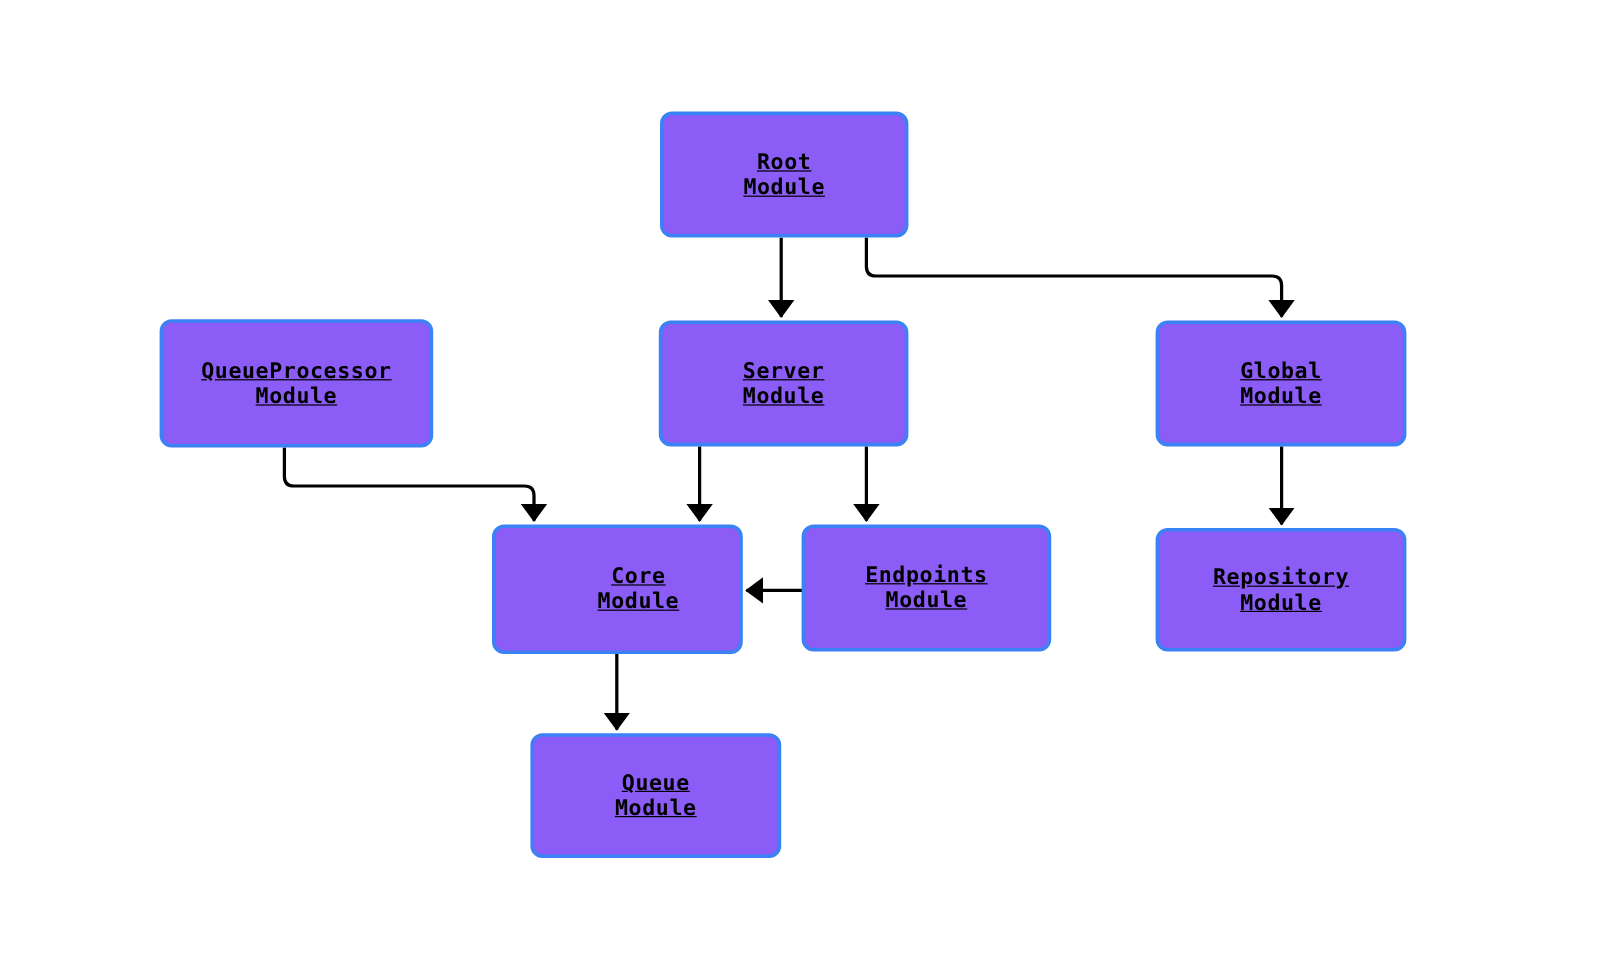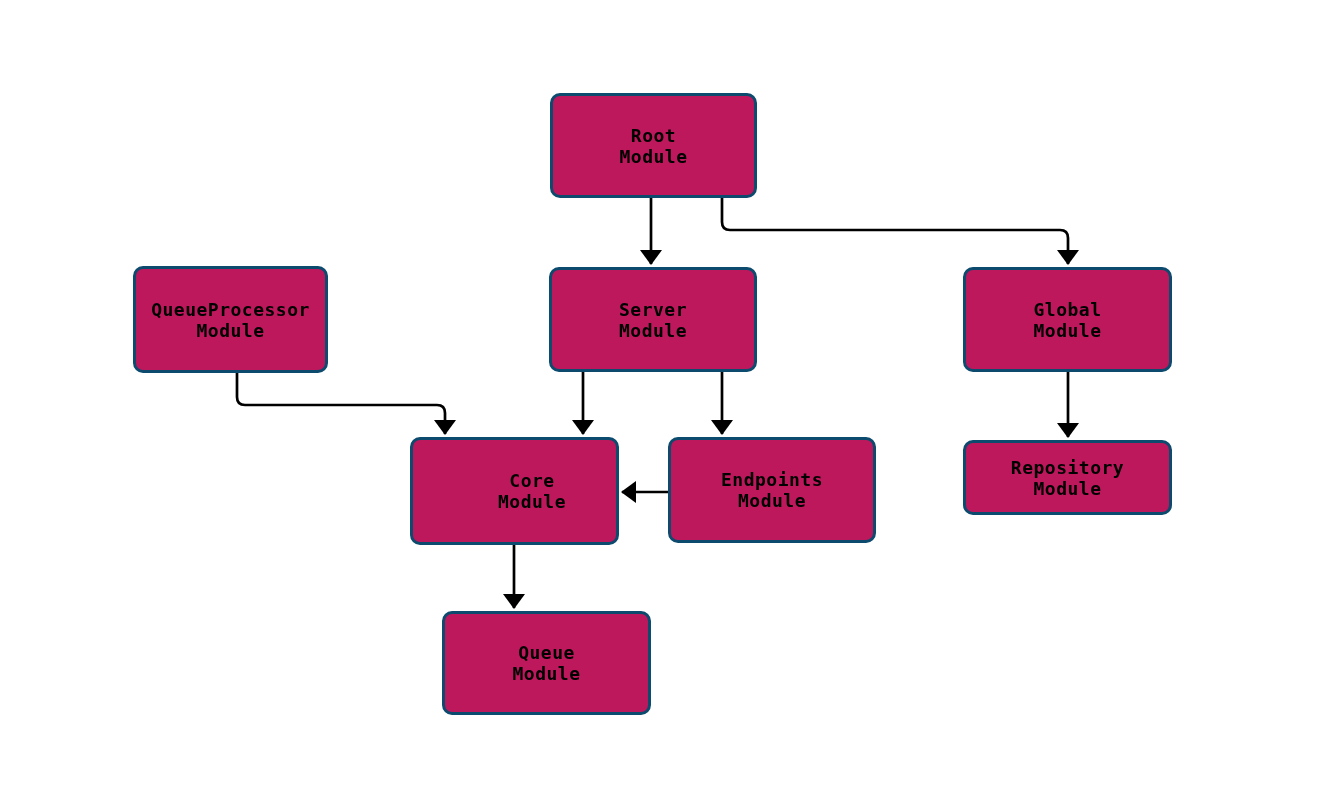--- a/index.html
+++ b/index.html
@@ -18,27 +18,28 @@
   #edges {
     position: absolute;
     left: 0;
     top: 0;
     width: 1337px;
     height: 809px;
   }
   .node {
     position: absolute;
     box-sizing: border-box;
-    background: #be185d;
-    border: 3px solid #0c4a6e;
+    background: #8b5cf6;
+    border: 3px solid #3b82f6;
     border-radius: 10px;
     display: flex;
     align-items: center;
     justify-content: center;
     text-align: center;
+    text-decoration: underline;
   }
   .node .label {
     font-weight: 700;
     font-size: 18px;
     line-height: 21px;
     color: #000000;
     white-space: pre-line;
     letter-spacing: 0.5px;
   }
   .edge {
@@ -66,21 +67,21 @@
     <path class="edge" d="M 688 492 H 622" marker-end="url(#arrow)"></path>
     <path class="edge" d="M 1068 372 V 437" marker-end="url(#arrow)"></path>
     <path class="edge" d="M 514 545 V 608" marker-end="url(#arrow)"></path>
   </svg>
 
   <div class="node" style="left:550px; top:93px; width:207px; height:105px;">
     <span class="label">Root
 Module</span>
   </div>
 
-  <div class="node" style="left:133px; top:266px; width:195px; height:107px;">
+  <div class="node" style="left:133px; top:266px; width:228px; height:107px;">
     <span class="label">QueueProcessor
 Module</span>
   </div>
 
   <div class="node" style="left:549px; top:267px; width:208px; height:105px;text-align:center;">
     <span class="label">Server
 Module</span>
   </div>
 
   <div class="node" style="left:963px; top:267px; width:209px; height:105px;">
@@ -91,21 +92,21 @@
   <div class="node" style="left:410px; top:437px; width:209px; height:108px;padding-left:35px;">
     <span class="label">Core
 Module</span>
   </div>
 
   <div class="node" style="left:668px; top:437px; width:208px; height:106px;">
     <span class="label">Endpoints
 Module</span>
   </div>
 
-  <div class="node" style="left:963px; top:440px; width:209px; height:75px;">
+  <div class="node" style="left:963px; top:440px; width:209px; height:103px;">
     <span class="label">Repository
 Module</span>
   </div>
 
   <div class="node" style="left:410px; top:611px; width:209px; height:104px;margin-left:32px;">
     <span class="label">Queue
 Module</span>
   </div>
 
 </div>

